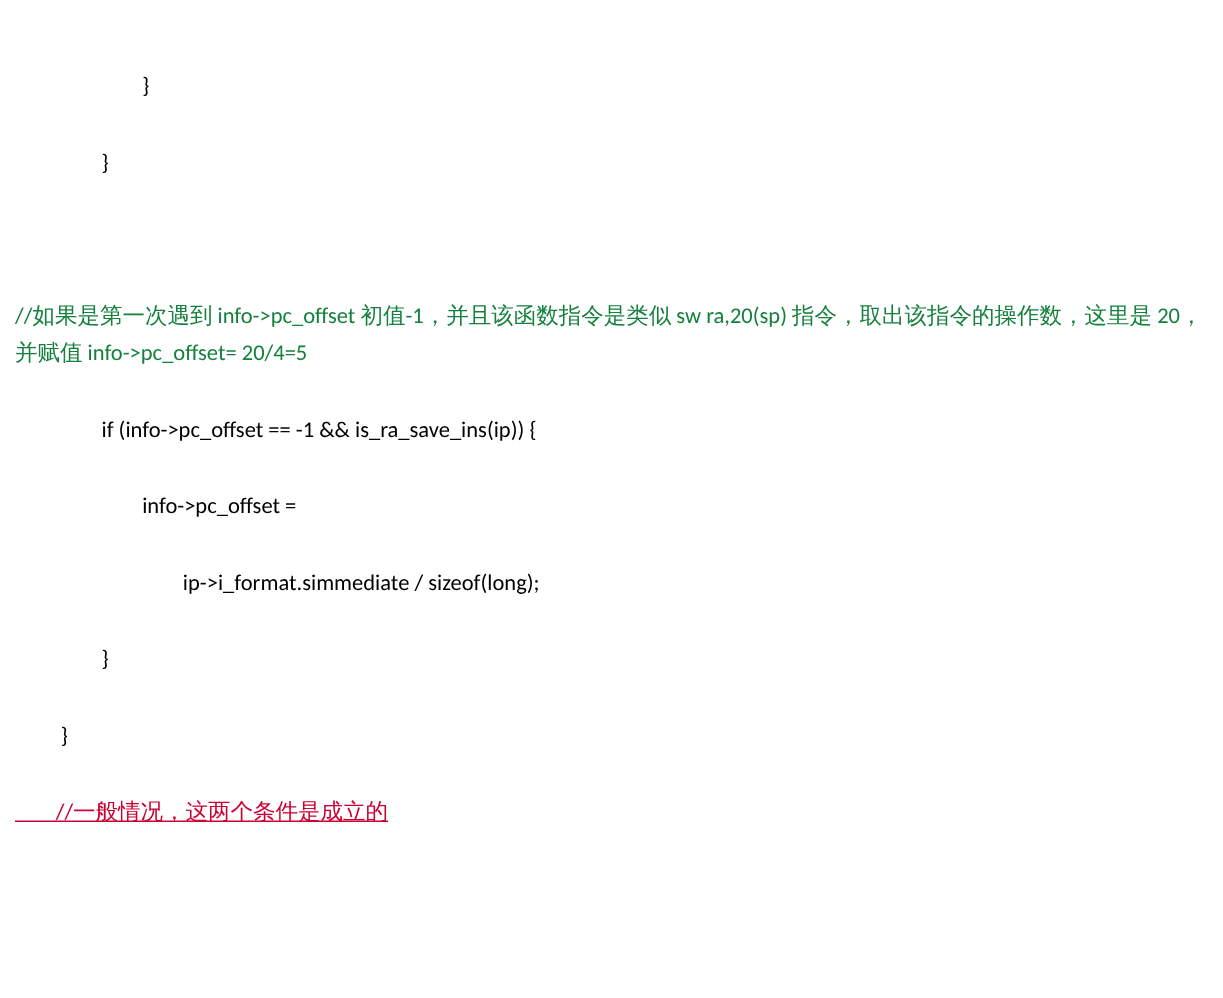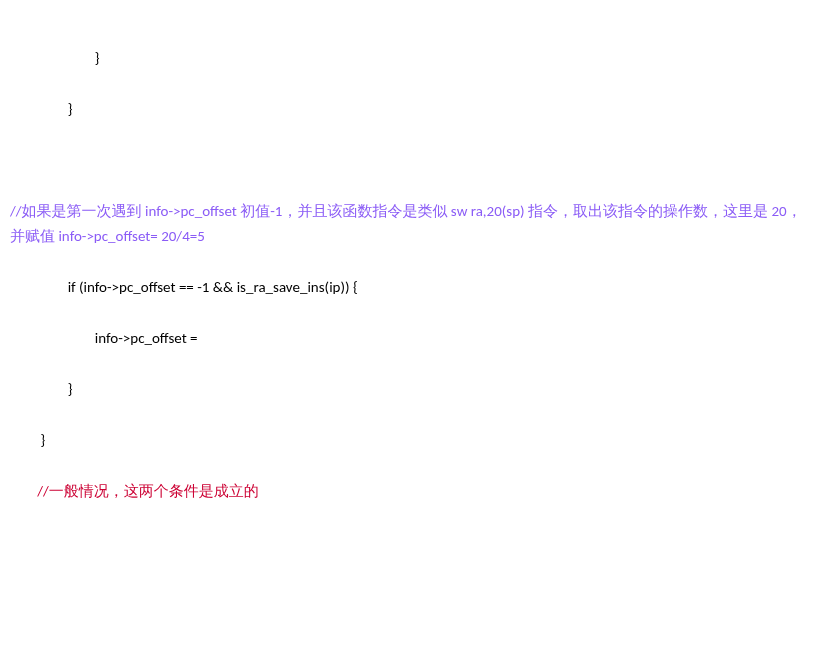--- a/index.html
+++ b/index.html
@@ -17,38 +17,40 @@
       width: 815px;
       position: relative;
     }
     .content {
       white-space: pre;
     }
     .code-black {
       color: #000;
     }
     .comment-red {
-      color: #8b5cf6;
+      color: #15803d;
       white-space: normal;
     }
     .comment-darkred {
       color: #cc0033;
+      text-decoration: underline;
     }
   </style>
 </head>
 <body>
 
 <div class="content">
 <div class="code-black">                         }</div>
 <div class="code-black">                 }</div>
 <div class="code-black"></div>
 <div class="code-black"></div>
 <div class="comment-red">       //如果是第一次遇到 info-&gt;pc_offset 初值-1，并且该函数指令是类似 sw      ra,20(sp)  指令，取出该指令的操作数，这里是 20，并赋值 info-&gt;pc_offset= 20/4=5</div>
 <div class="code-black">                 if (info-&gt;pc_offset == -1 &amp;&amp; is_ra_save_ins(ip)) {</div>
 <div class="code-black">                         info-&gt;pc_offset =</div>
+<div class="code-black">                                 ip-&gt;i_format.simmediate / sizeof(long);</div>
 <div class="code-black">                 }</div>
 <div class="code-black">         }</div>
 <div class="comment-darkred">        //一般情况，这两个条件是成立的</div>
 
 
 <div class="code-black"></div>
 
 
 
 

